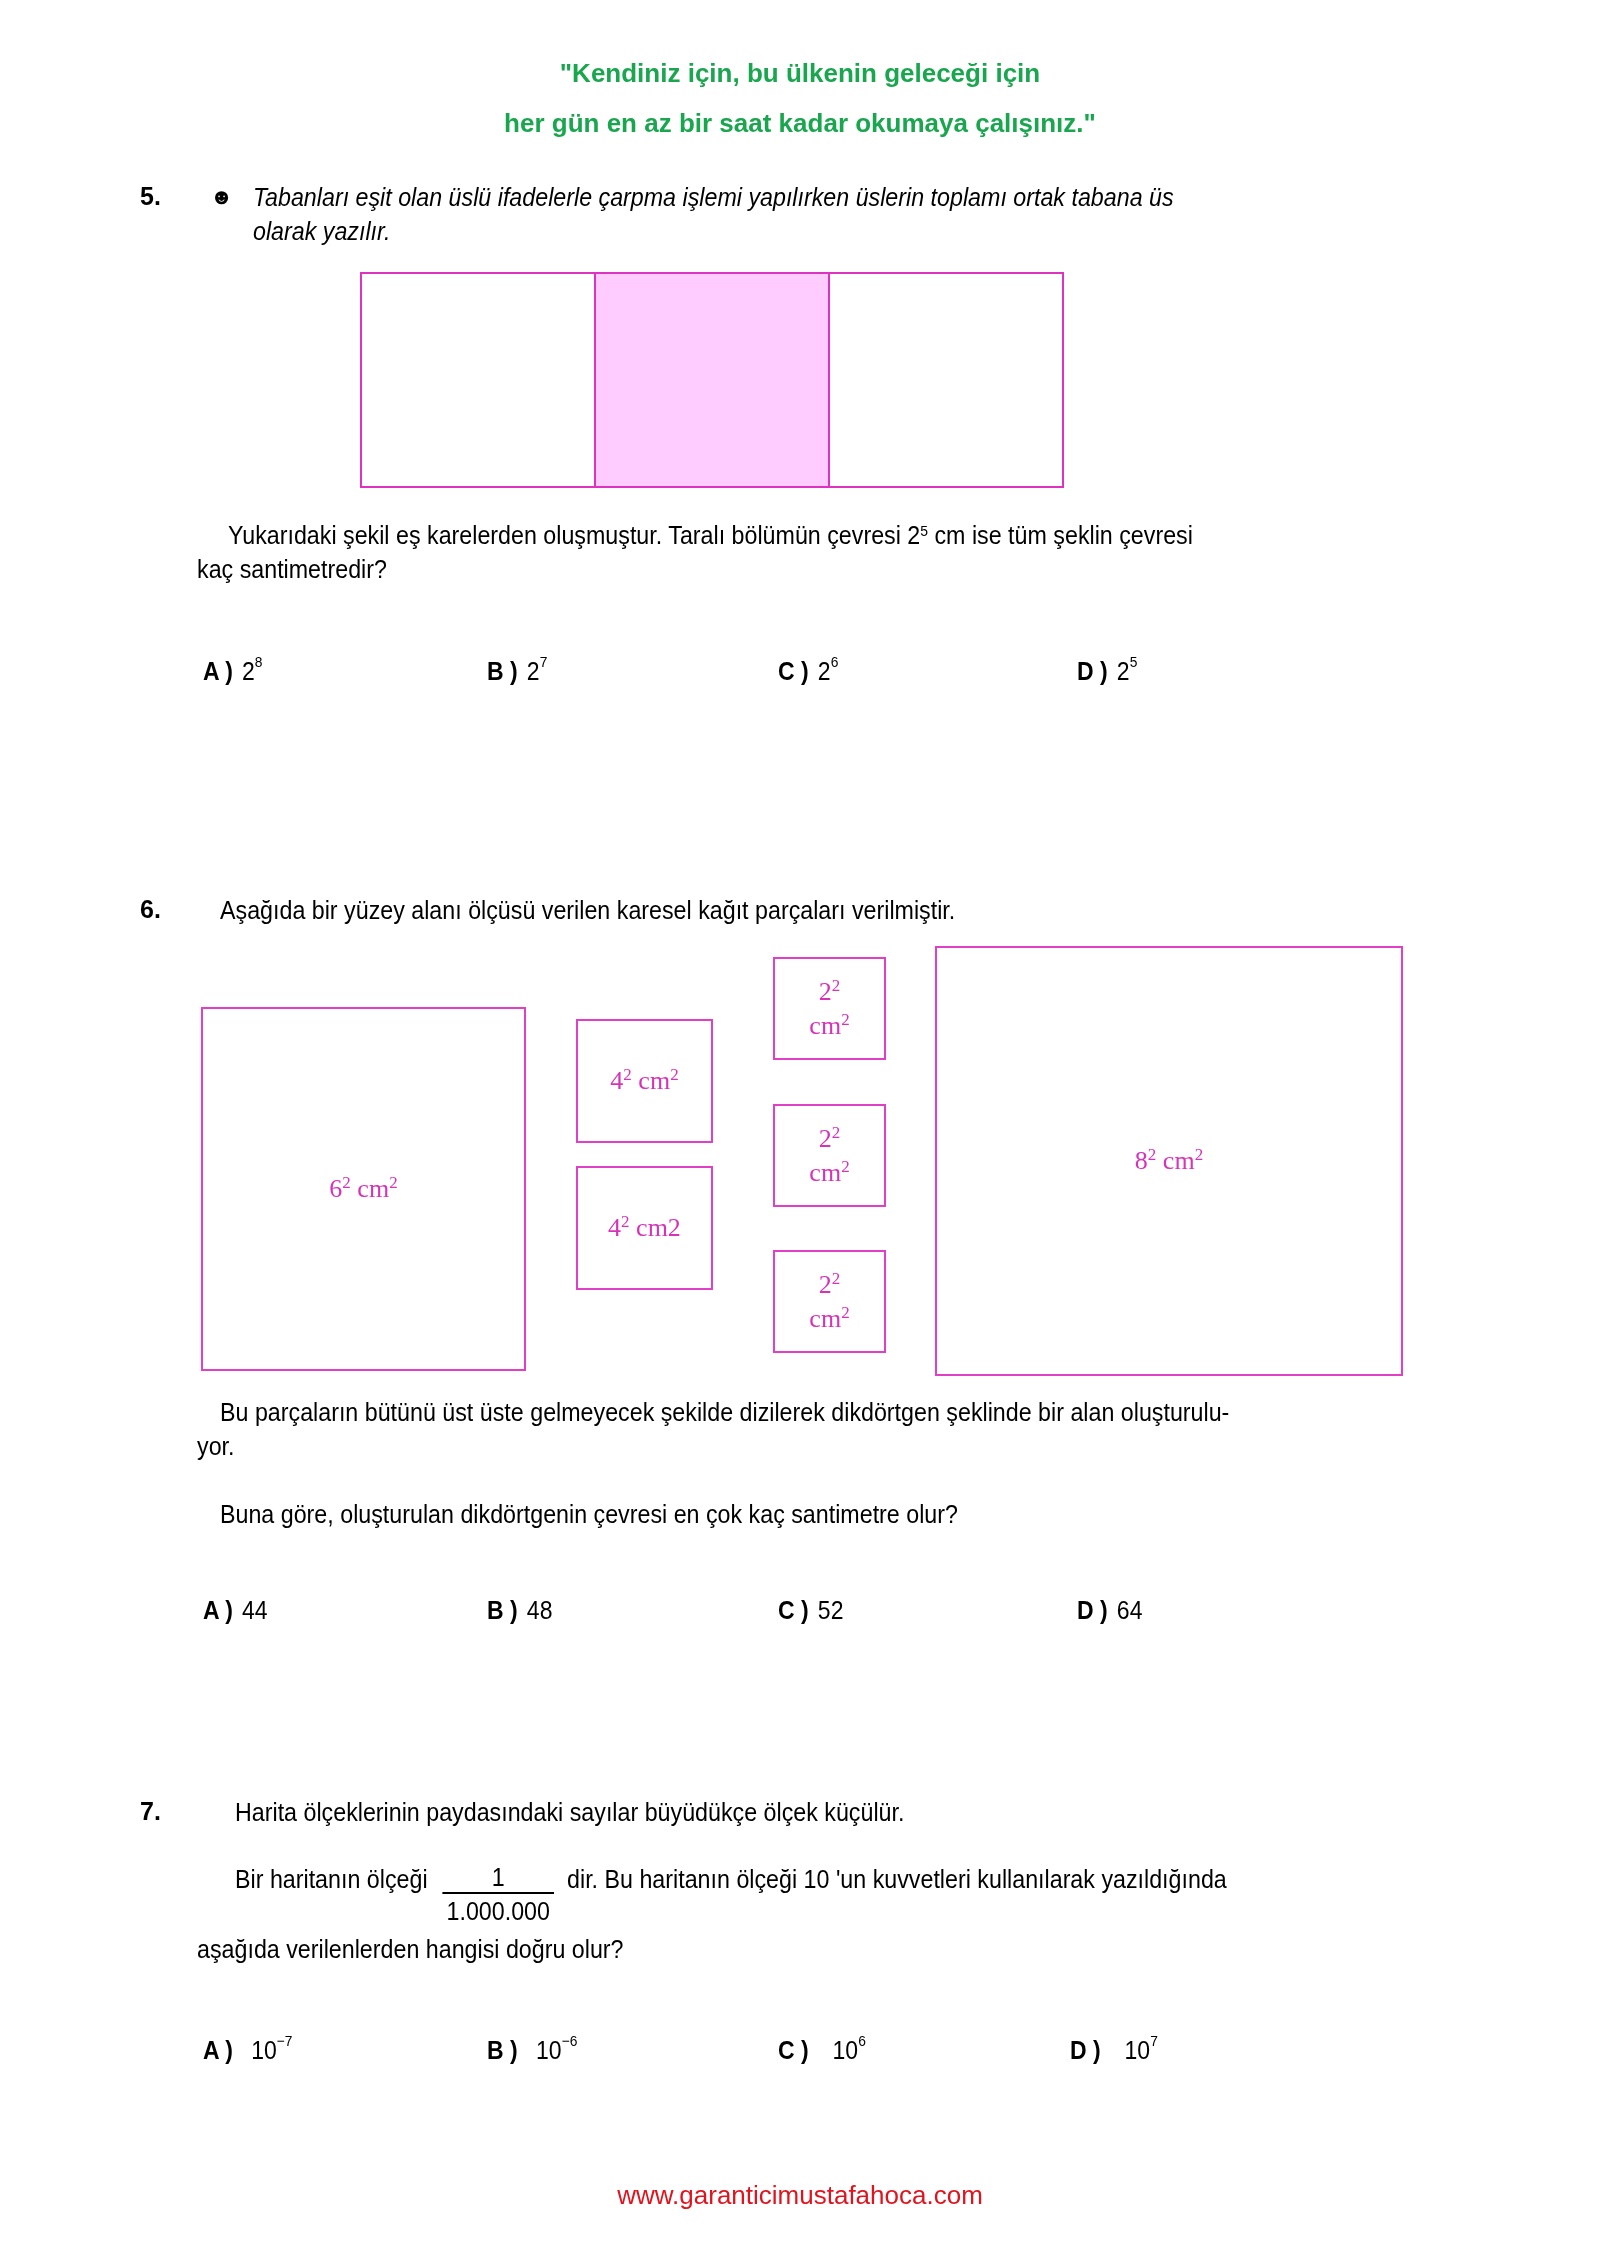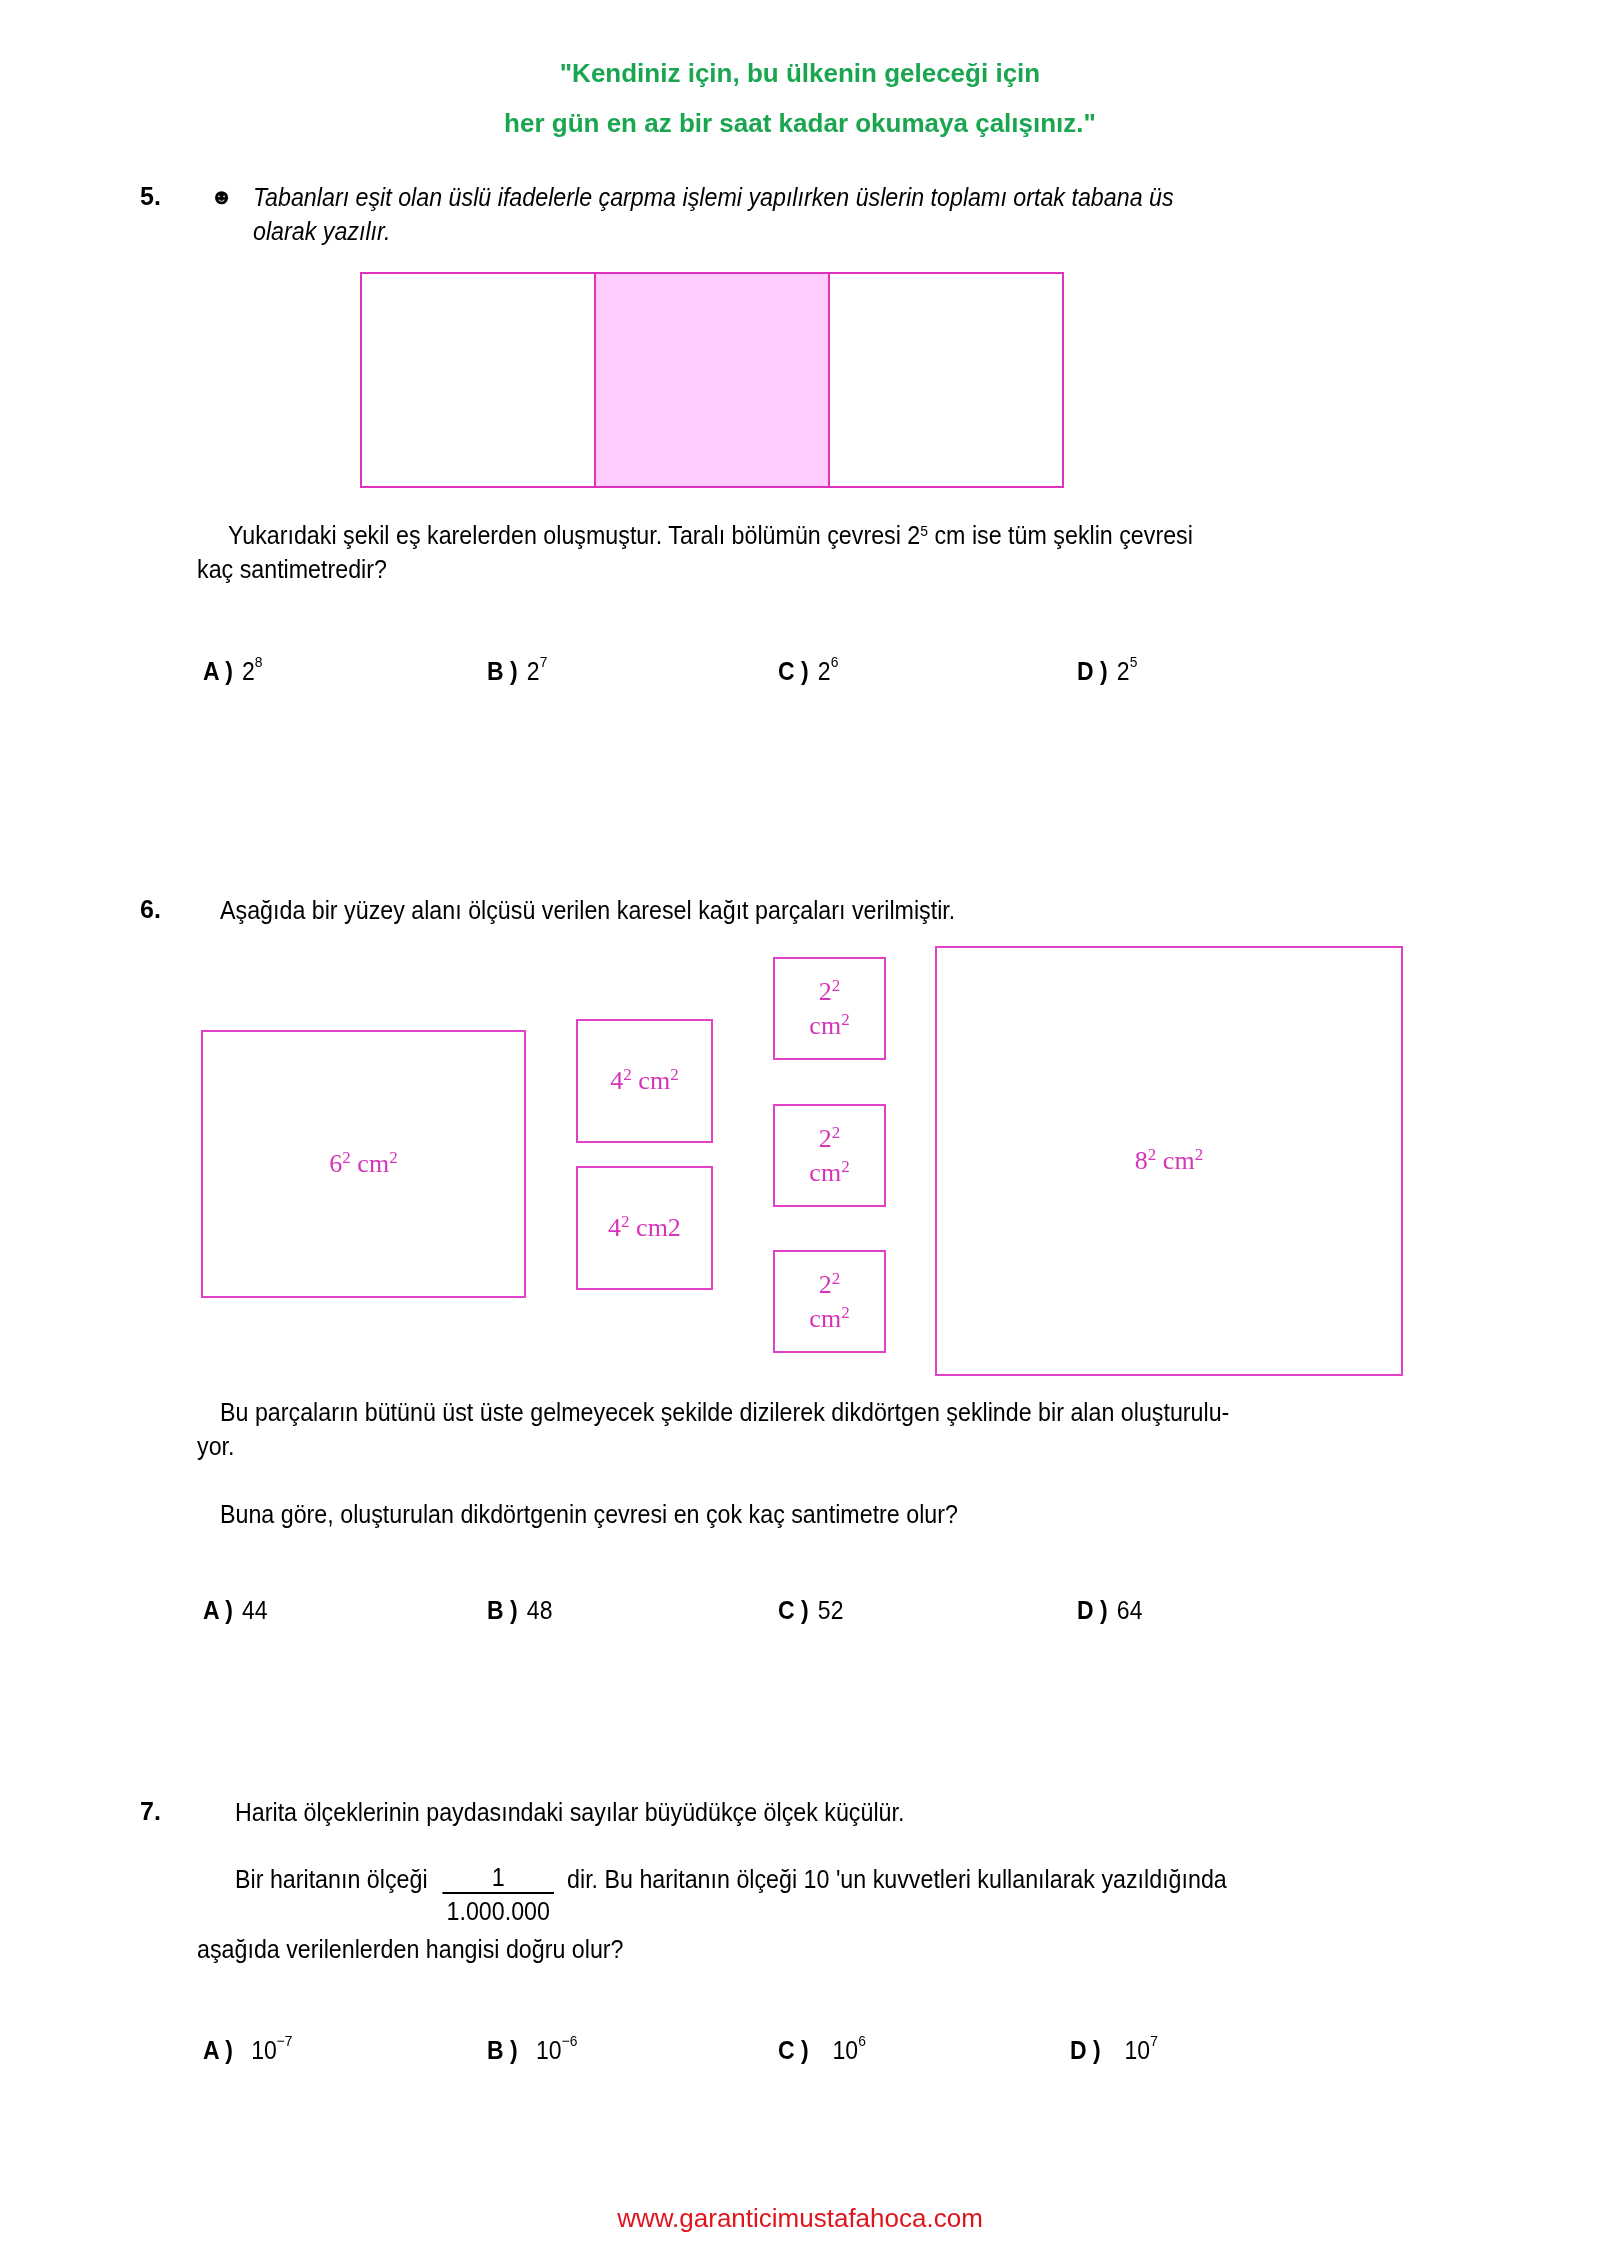--- a/index.html
+++ b/index.html
@@ -50,21 +50,21 @@
   <div class="abs opt" style="left:487px; top:657px;"><span class="lbl">B )</span><span>2</span><sup>7</sup></div>
   <div class="abs opt" style="left:778px; top:657px;"><span class="lbl">C )</span><span>2</span><sup>6</sup></div>
   <div class="abs opt" style="left:1077px; top:657px;"><span class="lbl">D )</span><span>2</span><sup>5</sup></div>
 </div>
 
 <div>
   <div class="abs qnum" style="left:140px; top:895px;">6.</div>
   <div class="abs qtext" style="left:220px; top:893px;">Aşağıda bir yüzey alanı ölçüsü verilen karesel kağıt parçaları verilmiştir.</div>
 
   <div>
-    <div class="piece" style="left:201px; top:1030px; width:325px; height:268px;">
+    <div class="piece" style="left:201px; top:1007px; width:325px; height:364px;">
         <span><span>6</span><sup>2</sup> <span>cm</span><sup>2</sup></span>
       </div>
 
     <div class="piece" style="left:576px; top:1019px; width:137px; height:124px;">
         <span><span>4</span><sup>2</sup> <span>cm</span><sup>2</sup></span>
       </div>
     <div class="piece" style="left:576px; top:1166px; width:137px; height:124px;">
         <span><span>4</span><sup>2</sup> <span>cm2</span></span>
       </div>
 
@@ -99,13 +99,13 @@
 
   <div class="abs qtext" style="left:235px; top:1862px;"><span>Bir haritanın ölçeği</span><span class="frac"><span class="num">1</span><span class="den">1.000.000</span></span><span>dir. Bu haritanın ölçeği 10 'un kuvvetleri kullanılarak yazıldığında</span></div>
   <div class="abs qtext" style="left:197px; top:1932px;">aşağıda verilenlerden hangisi doğru olur?</div>
 
   <div class="abs opt" style="left:203px; top:2036px;"><span class="lbl" style="margin-right:20px;">A )</span><span>10</span><sup>−7</sup></div>
   <div class="abs opt" style="left:487px; top:2036px;"><span class="lbl" style="margin-right:20px;">B )</span><span>10</span><sup>−6</sup></div>
   <div class="abs opt" style="left:778px; top:2036px;"><span class="lbl" style="margin-right:26px;">C )</span><span>10</span><sup>6</sup></div>
   <div class="abs opt" style="left:1070px; top:2036px;"><span class="lbl" style="margin-right:26px;">D )</span><span>10</span><sup>7</sup></div>
 </div>
 
-<div class="abs footer" style="top:2180px;margin-top:23px;">www.garanticimustafahoca.com</div>
+<div class="abs footer" style="top:2180px;">www.garanticimustafahoca.com</div>
 
 </body></html>

